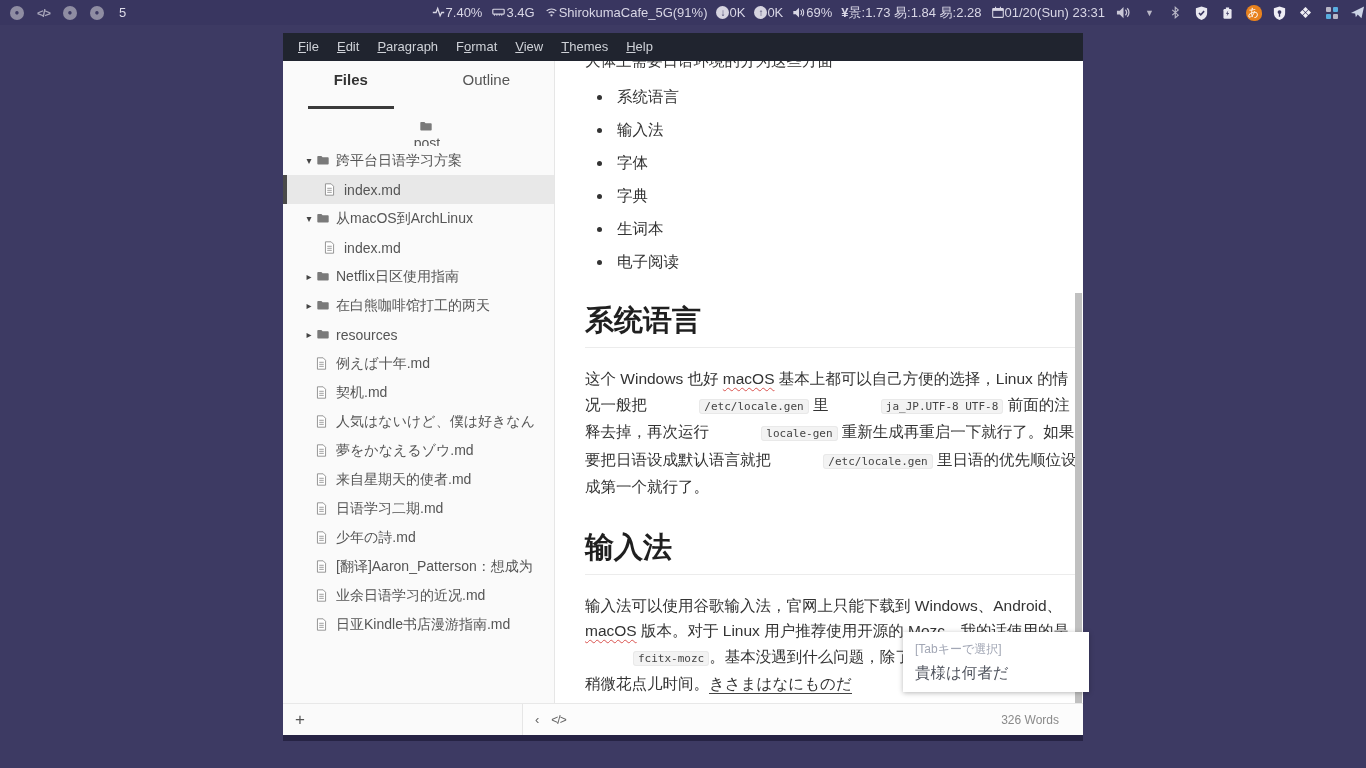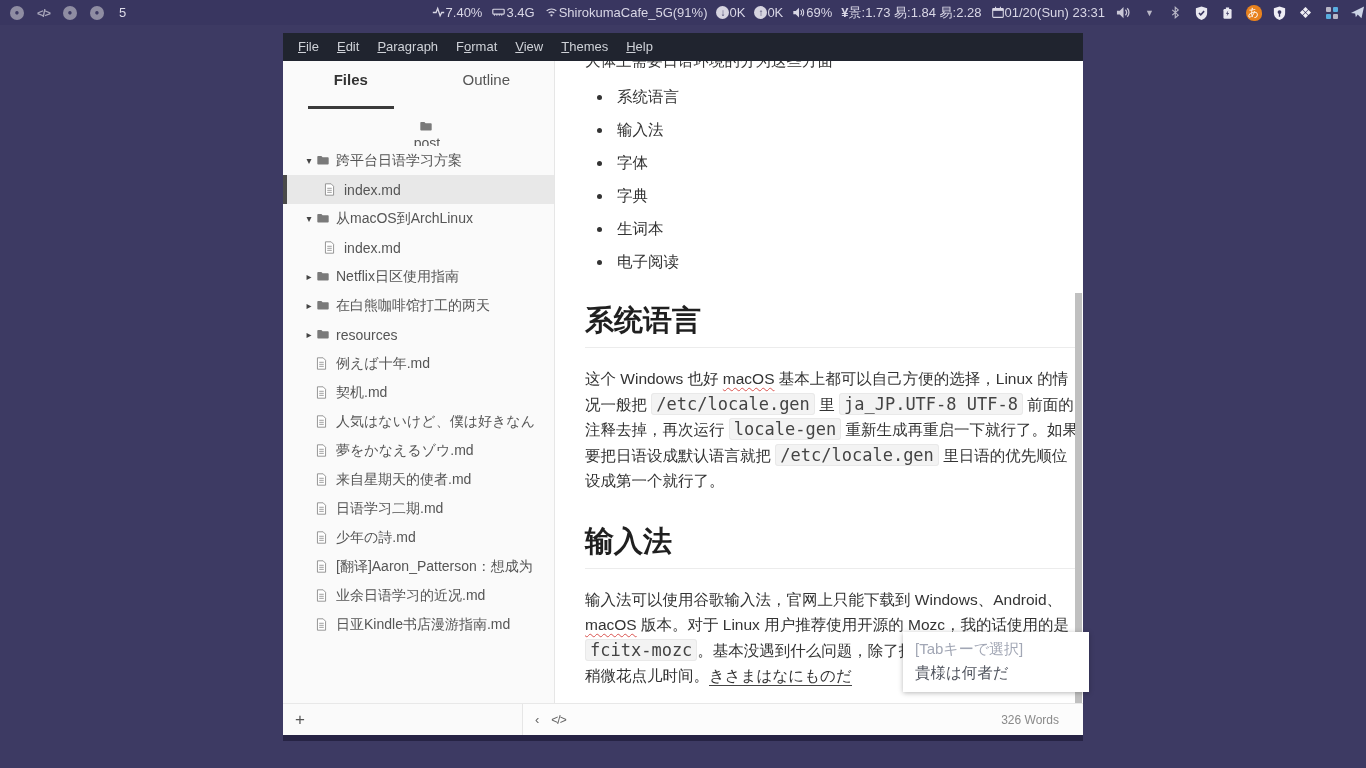--- a/index.html
+++ b/index.html
@@ -59,31 +59,31 @@
 
   
   .content { flex:1; position:relative; overflow:hidden; background:#fff; }
   .doc { position:absolute; left:30px; top:0; width:497px; color:#333; font-size:15.5px; line-height:25.5px; }
   .intro-clip { margin-top:-13px; overflow:hidden; height:22px; }
   .doc ul { list-style:disc; margin:14px 0 10px 28px; }
   .doc li { margin:9px 0; padding-left:4px; height:24px; }
   .doc h2 { font-size:29px; line-height:34px; color:#1f1f1f; margin-top:30px; margin-bottom:18px;
     padding-bottom:10px; border-bottom:1px solid #ececec; font-weight:bold; }
   .doc p { margin-bottom:14px; }
-  .code { font-family:"DejaVu Sans Mono","Liberation Mono",monospace; font-size:17px;
-    background:#f3f3f3; border:1px solid #e9e9e9; border-radius:3px; padding:0 4px; color:#444; }
+  .code { font-family:"DejaVu Sans Mono","Liberation Mono",monospace; font-size:11px;
+    background:#f3f3f3; border:1px solid #e9e9e9; border-radius:3px; padding:0 4px; color:#444;margin-left:48px; }
   .spell { text-decoration:underline wavy #d9534f 1px; text-underline-offset:3px; }
   .preedit { border-bottom:1.5px solid #444; padding-bottom:1px; }
 
   .v-scrollbar { position:absolute; right:1px; top:232px; width:7px; height:425px; background:#c0c0c0; }
 
   
   .ime-popup { position:absolute; left:620px; top:599px; width:186px; background:#fff;
     box-shadow:0 1px 5px rgba(0,0,0,.28); padding:5px 12px 7px; z-index:20; }
-  .ime-hint { color:#a2a7b5; font-size:15px; line-height:24px; white-space:nowrap; }
+  .ime-hint { color:#a2a7b5; font-size:12px; line-height:24px; white-space:nowrap; }
   .ime-candidate { color:#51555f; font-size:15.5px; line-height:24px; white-space:nowrap; }
 
   
   .win-footer { position:absolute; left:0; bottom:0; width:800px; height:32px;
     border-top:1px solid #e8e8e8; background:#fcfcfc; display:flex; }
   .footer-side { width:240px; border-right:1px solid #e6e6e6; display:flex; align-items:center; background:#fafafa; }
   .plus-btn { margin-left:12px; color:#555; font-size:17px; cursor:pointer; }
   .footer-main { flex:1; display:flex; align-items:center; color:#666; }
   .foot-ico { margin-left:12px; font-size:13px; cursor:pointer; }
   .foot-code { letter-spacing:-1px; font-size:12px; }

